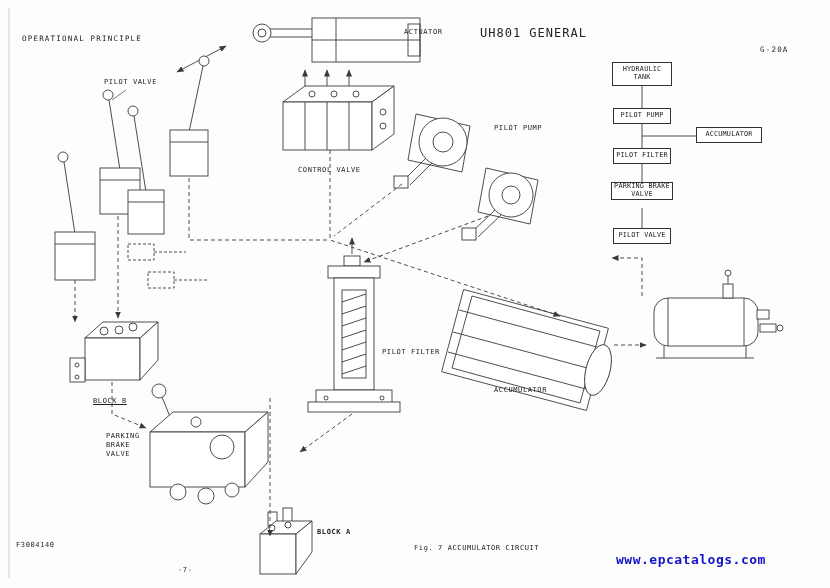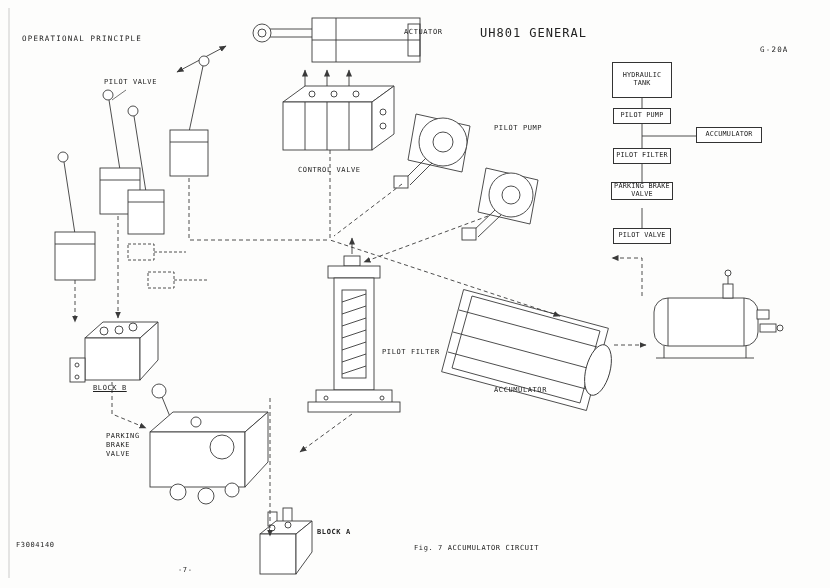--- a/index.html
+++ b/index.html
@@ -221,34 +221,35 @@
       </g>
     </g>
   </svg>
 
   <div class="lbl hdr" style="left:22px;top:21px;">OPERATIONAL PRINCIPLE</div>
   <div class="lbl big" style="left:480px;top:26px;">UH801 GENERAL</div>
   <div class="lbl hdr" style="left:760px;top:32px;">G-20A</div>
   <div class="lbl" style="left:16px;top:541px;">F3004140</div>
   <div class="lbl" style="left:178px;top:566px;">-7-</div>
   <div class="lbl" style="left:414px;top:544px;">Fig. 7  ACCUMULATOR CIRCUIT</div>
+  <div class="watermark">www.epcatalogs.com</div>
 
   <div class="lbl" style="left:104px;top:78px;">PILOT VALVE</div>
   <div class="lbl" style="left:404px;top:28px;">ACTUATOR</div>
   <div class="lbl" style="left:298px;top:166px;">CONTROL VALVE</div>
   <div class="lbl" style="left:494px;top:124px;">PILOT PUMP</div>
   <div class="lbl" style="left:382px;top:348px;">PILOT FILTER</div>
   <div class="lbl" style="left:494px;top:386px;">ACCUMULATOR</div>
-  <div class="lbl" style="left:93px;top:384px;text-decoration:underline;">BLOCK B</div>
+  <div class="lbl" style="left:93px;top:397px;text-decoration:underline;">BLOCK B</div>
   <div class="lbl" style="left:106px;top:432px;">PARKING
 BRAKE
 VALVE</div>
   <div class="lbl" style="left:317px;top:528px;font-weight:bold;">BLOCK A</div>
 
-  <div class="fc-box" style="left:612px;top:62px;width:60px;height:36px;">HYDRAULIC
+  <div class="fc-box" style="left:612px;top:62px;width:60px;height:24px;">HYDRAULIC
 TANK</div>
   <div class="fc-box" style="left:613px;top:108px;width:58px;height:16px;">PILOT PUMP</div>
   <div class="fc-box" style="left:696px;top:127px;width:66px;height:16px;">ACCUMULATOR</div>
   <div class="fc-box" style="left:613px;top:148px;width:58px;height:16px;">PILOT FILTER</div>
   <div class="fc-box" style="left:611px;top:182px;width:62px;height:18px;">PARKING BRAKE
 VALVE</div>
   <div class="fc-box" style="left:613px;top:228px;width:58px;height:16px;">PILOT VALVE</div>
 
 </div>
 

